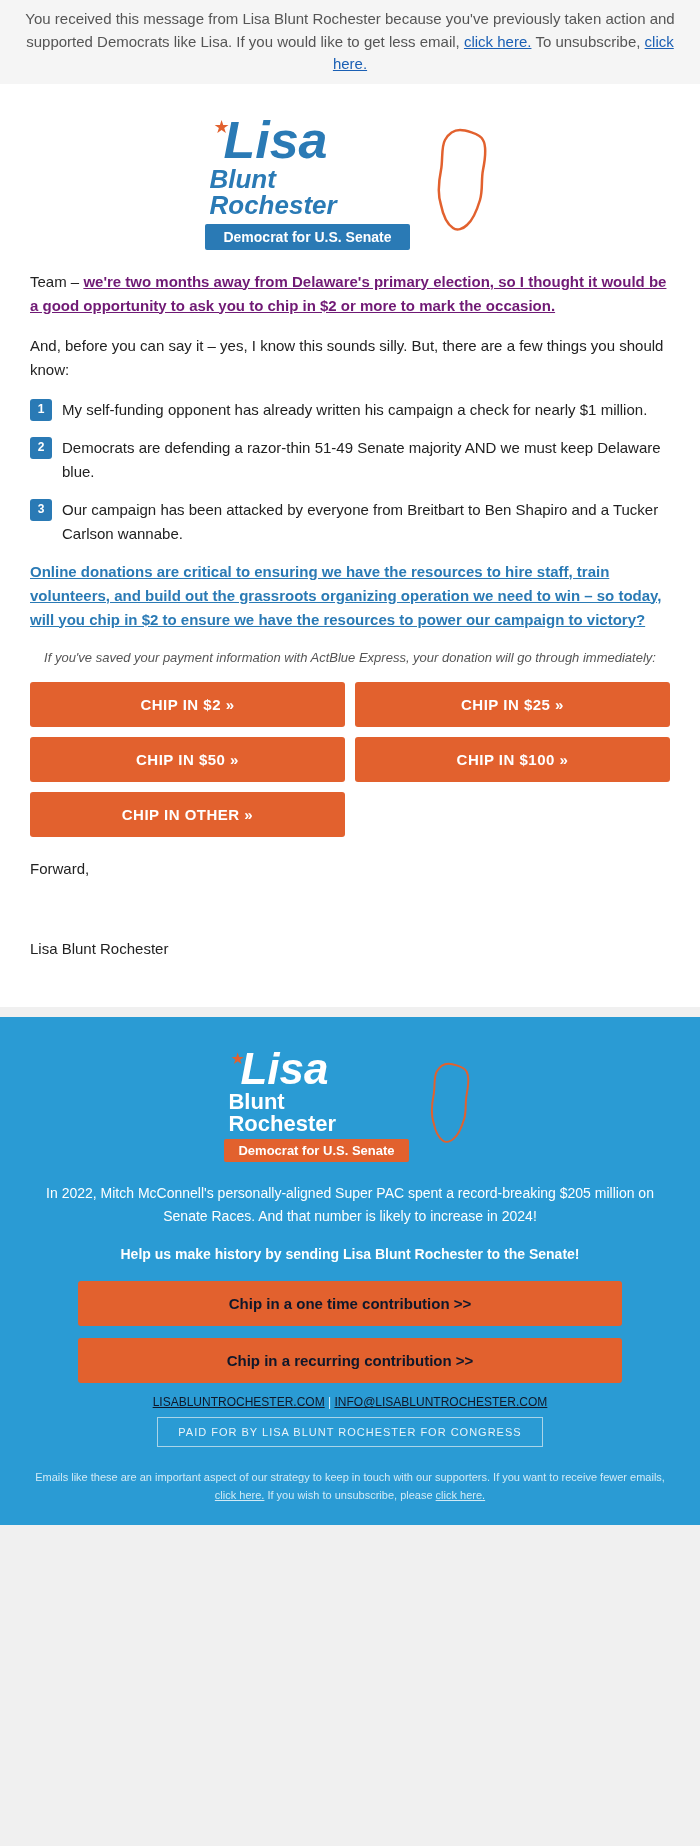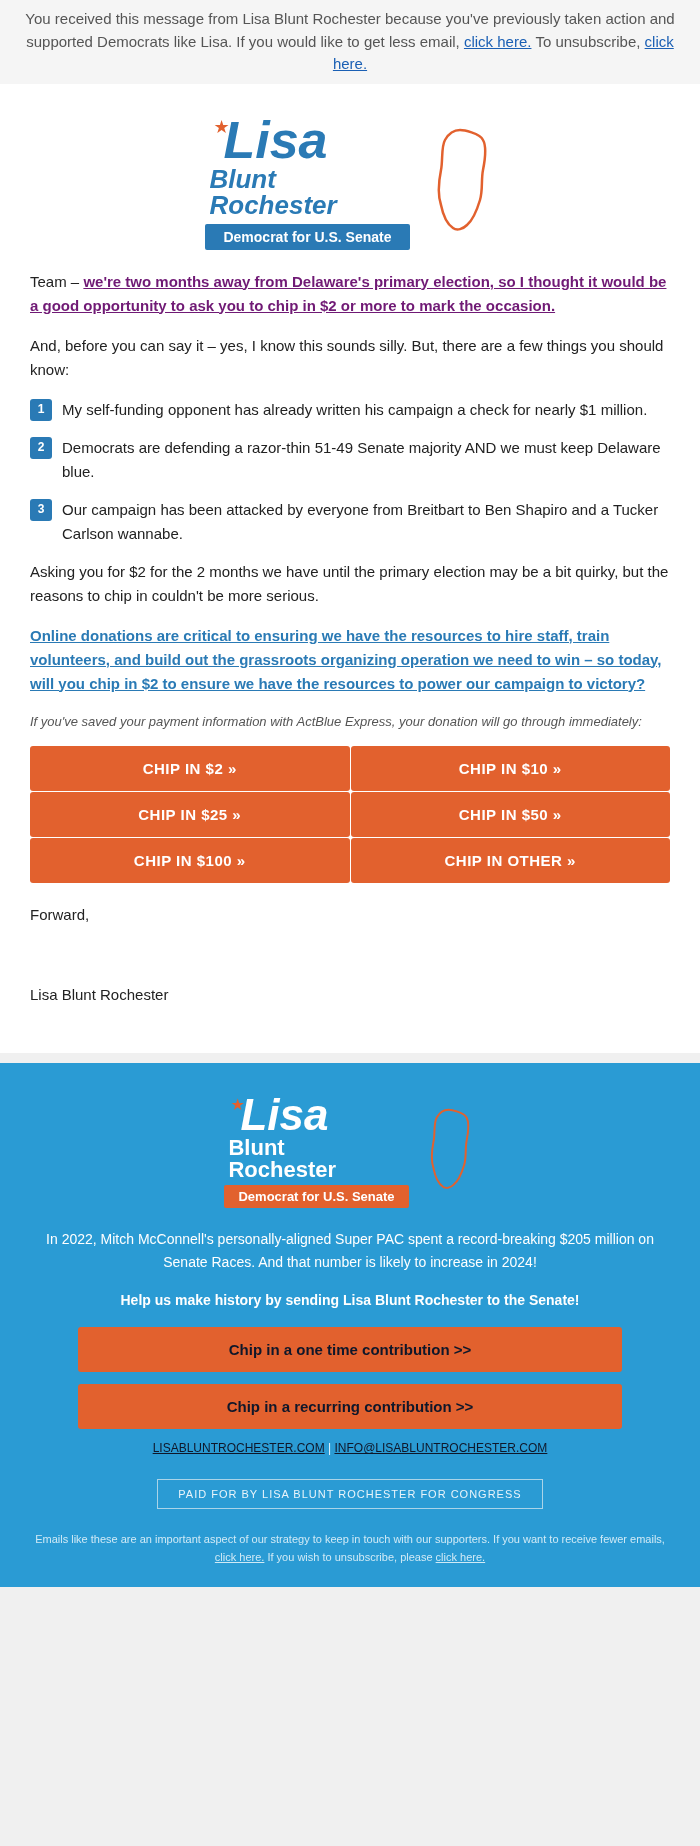--- a/index.html
+++ b/index.html
@@ -97,26 +97,27 @@
       font-weight: bold;
       text-decoration: underline;
       display: block;
       margin-bottom: 16px;
       line-height: 1.6;
     }
     .actblue-note {
       font-style: italic;
       color: #555;
       font-size: 13px;
+      text-align: center;
       margin-bottom: 14px;
     }
     .button-grid {
       display: grid;
       grid-template-columns: 1fr 1fr;
-      gap: 1px;
+      gap: 10px;
       margin-bottom: 20px;
     }
     .donate-btn {
       background: #e2612e;
       color: #fff;
       font-weight: bold;
       font-size: 15px;
       text-align: center;
       padding: 14px 10px;
       border: none;
@@ -209,21 +210,21 @@
     .footer-links a {
       color: #0f172a;
     }
     .paid-box {
       border: 1px solid #aad4e8;
       display: inline-block;
       padding: 8px 20px;
       font-size: 11px;
       color: #e8f4fb;
       letter-spacing: 1px;
-      margin-top: 24px;
+      margin-top: 8px;
       margin-bottom: 12px;
     }
     .footer-fine-print {
       font-size: 11px;
       color: #d0eaf6;
       line-height: 1.6;
       margin-top: 10px;
     }
     .footer-fine-print a {
       color: #d0eaf6;
@@ -280,29 +281,27 @@
   </div>
   <div class="numbered-item">
     <span class="num-badge">2</span>
     <span>Democrats are defending a razor-thin 51-49 Senate majority AND we must keep Delaware blue.</span>
   </div>
   <div class="numbered-item">
     <span class="num-badge">3</span>
     <span>Our campaign has been attacked by everyone from Breitbart to Ben Shapiro and a Tucker Carlson wannabe.</span>
   </div>
 
-  <p>Asking you for $2 for the 2 months we have until the primary election may be a bit quirky, but the reasons to chip in couldn't be more serious.</p>
 
   <a class="cta-link" href="#">Online donations are critical to ensuring we have the resources to hire staff, train volunteers, and build out the grassroots organizing operation we need to win – so today, will you chip in $2 to ensure we have the resources to power our campaign to victory?</a>
 
   <p class="actblue-note">If you've saved your payment information with ActBlue Express, your donation will go through immediately:</p>
 
   <div class="button-grid">
     <button class="donate-btn">CHIP IN $2 »</button>
-    <button class="donate-btn">CHIP IN $10 »</button>
     <button class="donate-btn">CHIP IN $25 »</button>
     <button class="donate-btn">CHIP IN $50 »</button>
     <button class="donate-btn">CHIP IN $100 »</button>
     <button class="donate-btn">CHIP IN OTHER »</button>
   </div>
 
   <div class="signature">
     <p>Forward,</p>
     <p>&nbsp;</p>
     <p>Lisa Blunt Rochester</p>

